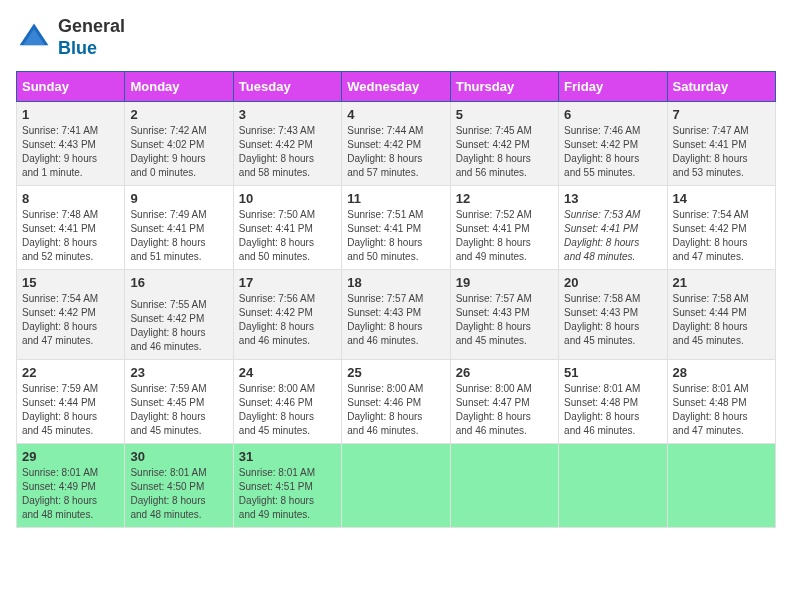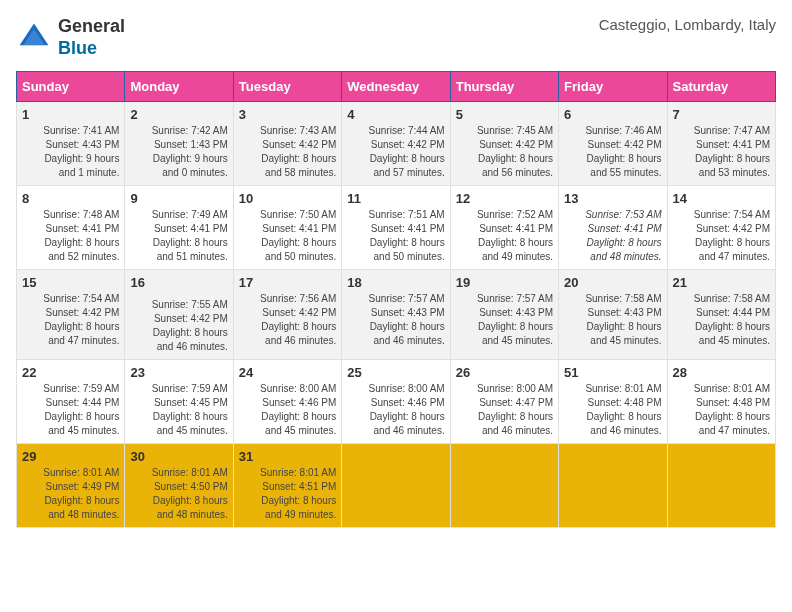--- a/index.html
+++ b/index.html
@@ -45,21 +45,21 @@
     .subtitle {
       font-size: 15px;
       color: #555;
     }
     table {
       width: 100%;
       border-collapse: collapse;
       font-size: 11px;
     }
     thead tr th {
-      background-color: #ec4899;
+      background-color: #d946ef;
       color: #fff;
       padding: 7px 5px;
       text-align: left;
       font-size: 13px;
       font-weight: bold;
       border: 1px solid #2a5fa8;
     }
     tbody tr {
       border-bottom: 1px solid #ddd;
     }
@@ -80,45 +80,43 @@
       font-size: 13px;
       font-weight: bold;
       color: #333;
       display: block;
       margin-bottom: 2px;
     }
     .day-info {
       font-size: 10px;
       color: #444;
       line-height: 1.4;
-      text-align: right;
     }
     td.empty {
       background: #f5f5f5;
     }
     
     tr.row-even td { background-color: #ffffff; }
     tr.row-odd td { background-color: #f2f2f2; }
-    tr.row-last td { background-color: #eab308; }
+    tr.row-last td { background-color: #86efac; }
   </style>
 </head>
 <body>
 
 <div class="header">
   <div class="logo">
     <svg class="logo-icon" viewBox="0 0 40 40">
       <polygon points="20,4 36,28 4,28" fill="#1a6bbf"></polygon>
       <polygon points="20,10 32,28 8,28" fill="#5aa0e8" opacity="0.5"></polygon>
     </svg>
     <div class="logo-text">
       General<br><span class="blue">Blue</span>
     </div>
   </div>
   <div class="title-block">
-    <div class="subtitle">Casteggio, Lombardy, Italy</div>
   </div>
 </div>
 
 <table>
   <thead>
     <tr>
     <th>Sunday</th>
         <th>Monday</th>
         <th>Tuesday</th>
         <th>Wednesday</th>
@@ -132,21 +130,21 @@
         <td>
           <span class="day-num">1</span>
           <div class="day-info" style="white-space: pre-line;">Sunrise: 7:41 AM
 Sunset: 4:43 PM
 Daylight: 9 hours
 and 1 minute.</div>
         </td>
         <td>
           <span class="day-num">2</span>
           <div class="day-info" style="white-space: pre-line;">Sunrise: 7:42 AM
-Sunset: 1:43 PM
+Sunset: 4:02 PM
 Daylight: 9 hours
 and 0 minutes.</div>
         </td>
         <td>
           <span class="day-num">3</span>
           <div class="day-info" style="white-space: pre-line;">Sunrise: 7:43 AM
 Sunset: 4:42 PM
 Daylight: 8 hours
 and 58 minutes.</div>
         </td>

